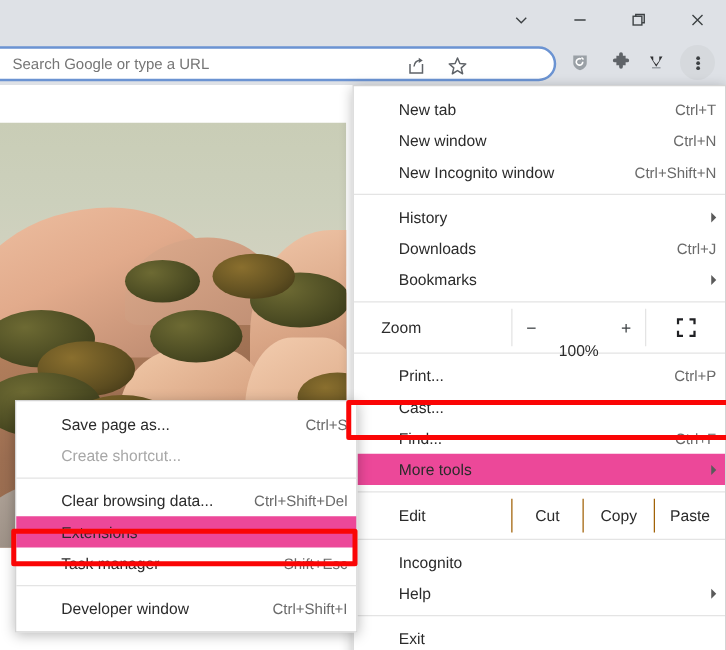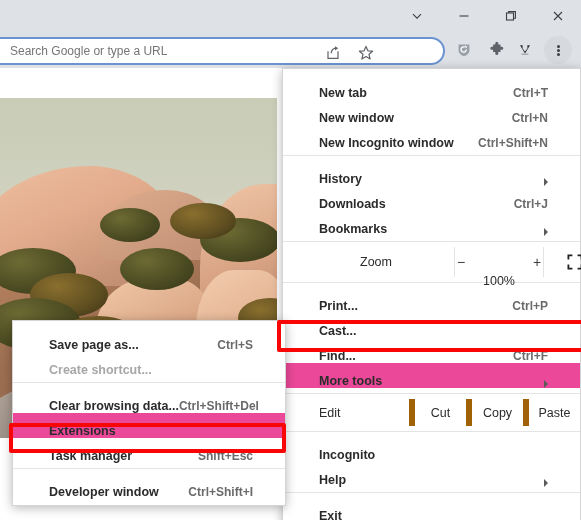--- a/index.html
+++ b/index.html
@@ -137,24 +137,23 @@
     font-size: 12.5px;
     color: #2b2b2b;
     padding: 6px 0;
   }
   #main-menu  { left: 282px; top: 68px; width: 299px; }
   #more-menu  { left: 12px;  top: 320px; width: 274px; }
 
   .mi {
     position: relative;
     height: 25px;
-    display: flex; align-items: flex-end;
-    padding: 0 32px 0 36px;
+    display: flex; align-items: center;
+    padding: 0 7px 0 36px;
     white-space: nowrap;
-    font-weight: bold;
   }
   .mi.hl { background: #ec4899; }
   .mi .label { flex: 0 0 auto; }
   .mi .accel {
     margin-left: auto; color: #6a6a6a; font-size: 12px;
   }
   .mi.disabled .label { color: #a7a7a7; }
   .mi .arrow {
     margin-left: auto;
     width: 0; height: 0;
@@ -162,42 +161,42 @@
     border-top: 4px solid transparent;
     border-bottom: 4px solid transparent;
   }
   .sep { height: 1px; background: #e4e4e4; margin: 5px 0; }
 
   
   .zoomrow {
     display: flex; align-items: stretch; height: 30px;
   }
   .zoomrow .zlabel {
-    flex: 0 0 126px; display: flex; align-items: center; padding-left: 32px; margin-left: 45px;
+    flex: 0 0 126px; display: flex; align-items: center; padding-left: 22px;
   }
   .zoomrow .zctl {
     flex: 1 1 auto; display: flex; align-items: center; justify-content: center;
     border-left: 1px solid #e4e4e4;
     gap: 16px;
   }
   .zoomrow .zfull {
     flex: 0 0 64px; display: flex; align-items: center; justify-content: center;
     border-left: 1px solid #e4e4e4;
   }
   .zsign { font-size: 14px; color: #3c4043; width: 12px; text-align: center; }
   .zval  { font-size: 12.5px; color: #2b2b2b; margin-top: 37px; }
 
   
   .editrow { display: flex; align-items: stretch; height: 27px; }
   .editrow .elabel {
     flex: 0 0 126px; display: flex; align-items: center; padding-left: 36px;
   }
   .editrow .ebtn {
     flex: 1 1 0; display: flex; align-items: center; justify-content: center;
-    border-left: 6px solid #a16207;
+    border-left: 1px solid #a16207;
   }
 
   
   .redbox {
     position: absolute;
     border: 4px solid #fa0505;
     border-radius: 2px;
     z-index: 50;
     pointer-events: none;
   }

